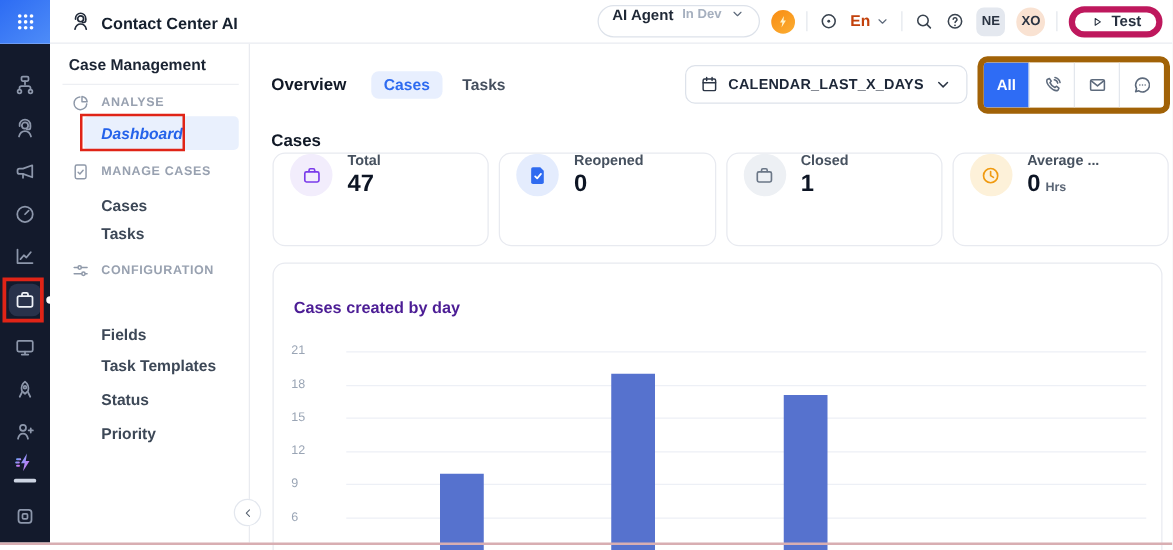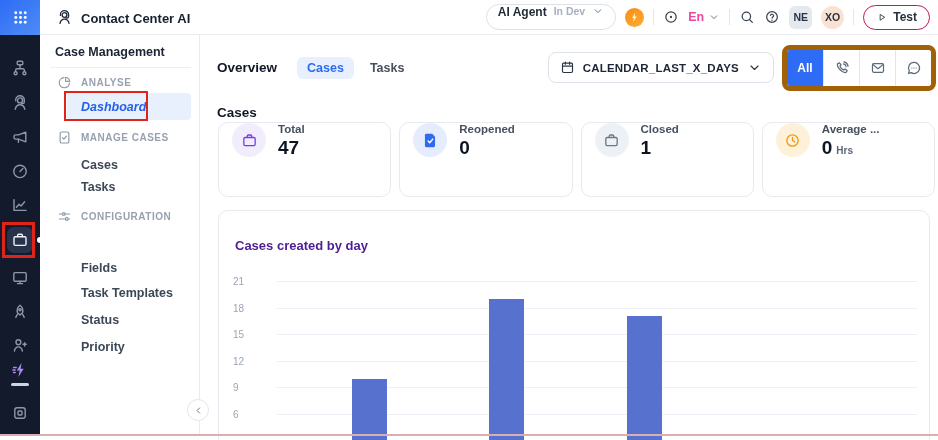--- a/index.html
+++ b/index.html
@@ -23,27 +23,27 @@
               background:#fff;border:1px solid #dde2ea;border-radius:16px;cursor:pointer;}
   .agent-name{font-size:12px;font-weight:700;color:#1f2836;}
   .agent-status{font-size:10.5px;color:#a6b0bf;font-weight:600;}
   .chev{width:12px;height:12px;color:#5f6b7c;}
   .bolt-circle{width:19px;height:19px;border-radius:50%;display:flex;align-items:center;justify-content:center;
                background:linear-gradient(145deg,#f98c12,#fbae33);cursor:pointer;}
   .bolt-circle .ic{width:13px;height:13px;}
   .vdiv{width:1px;height:16px;background:#e3e7ed;}
   .tb-ic{width:16px;height:16px;color:#39434f;cursor:pointer;}
   .lang{display:flex;align-items:center;gap:4px;cursor:pointer;background:none;border:none;padding:0;}
-  .lang-label{font-size:12.5px;font-weight:700;color:#ec4899;}
+  .lang-label{font-size:12.5px;font-weight:700;color:#c2410c;}
   .badge{width:23px;height:23px;display:flex;align-items:center;justify-content:center;
          font-size:10.5px;font-weight:700;color:#2a3342;cursor:pointer;}
   .badge-ne{background:#e4e8ef;border-radius:6px;}
   .badge-xo{background:#f9e2d2;border-radius:50%;}
   .test-btn{display:flex;align-items:center;gap:6px;height:25px;padding:0 12px;background:#fff;
-            border:1px solid #be185d;border-radius:14px;cursor:pointer;}
+            border:5px solid #be185d;border-radius:14px;cursor:pointer;}
   .test-btn .ic{width:11px;height:11px;color:#27303f;}
   .test-label{font-size:12px;font-weight:700;color:#27303f;}
 
   
   .rail{position:absolute;left:0;top:35px;width:40px;height:399px;background:#131a2c;z-index:15;overflow:visible;}
   .rail-item{position:absolute;left:7px;width:26px;height:26px;display:flex;align-items:center;
              justify-content:center;color:#8d97ab;cursor:pointer;}
   .rail-item .ic{width:18px;height:18px;}
   .rail-item.active{background:#28324b;border-radius:7px;color:#eef2f8;}
   .rail-underline{position:absolute;left:11px;width:18px;height:3px;background:#cdd5e3;border-radius:2px;}

